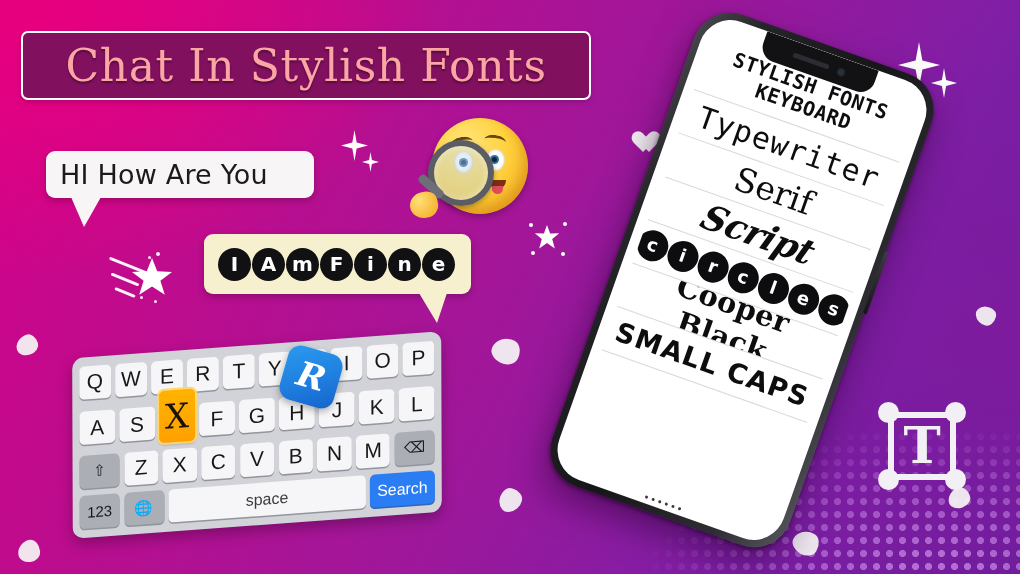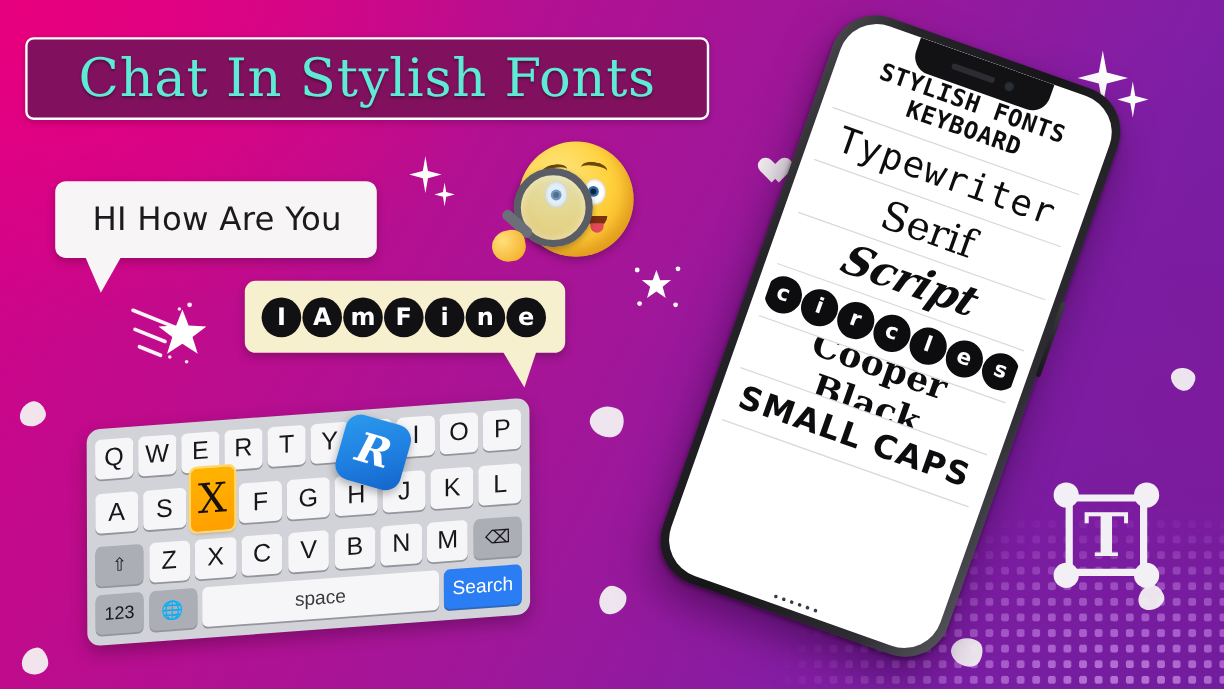--- a/index.html
+++ b/index.html
@@ -51,30 +51,30 @@
 
   
   #title-box{
     position:absolute;left:21px;top:31px;width:566px;height:65px;
     background:#81105f;border:2px solid #ffffff;border-radius:7px;
     display:flex;align-items:center;justify-content:center;
     box-shadow:0 2px 5px rgba(0,0,0,.18);
   }
   #title-text{
     font-family:"DejaVu Serif","Liberation Serif",serif;
-    font-size:44px;line-height:1;color:#5eead4;letter-spacing:.6px;white-space:nowrap;
+    font-size:44px;line-height:1;color:#fca5a5;letter-spacing:.6px;white-space:nowrap;
     text-shadow:0 2px 2px rgba(0,0,0,.35);
   }
 
   
   .bubble{position:absolute;border-radius:9px;display:flex;align-items:center;
     box-shadow:0 3px 7px rgba(0,0,0,.22);}
   .bubble .tail{position:absolute;width:0;height:0;}
 
-  #bubble-1{left:46px;top:151px;width:268px;height:64px;background:#f7f5f5;padding:0 31px;box-sizing:border-box;}
+  #bubble-1{left:46px;top:151px;width:268px;height:47px;background:#f7f5f5;padding:0 14px;box-sizing:border-box;}
   #bubble-1 .tail{border-left:13px solid transparent;border-right:17px solid transparent;
     border-top:30px solid #f7f5f5;left:25px;bottom:-29px;}
   #bubble-1 .btxt{font-family:"DejaVu Sans",sans-serif;font-size:27px;color:#1d1a1d;letter-spacing:.2px;white-space:nowrap;}
 
   #bubble-2{left:204px;top:234px;width:267px;height:60px;background:#f7f0cf;padding:0 14px;box-sizing:border-box;}
   #bubble-2 .tail{border-left:18px solid transparent;border-right:10px solid transparent;
     border-top:30px solid #f7f0cf;right:24px;bottom:-29px;}
   .circ-word{display:flex;align-items:center;gap:1px;}
   .circ-letter{
     display:inline-flex;align-items:center;justify-content:center;

